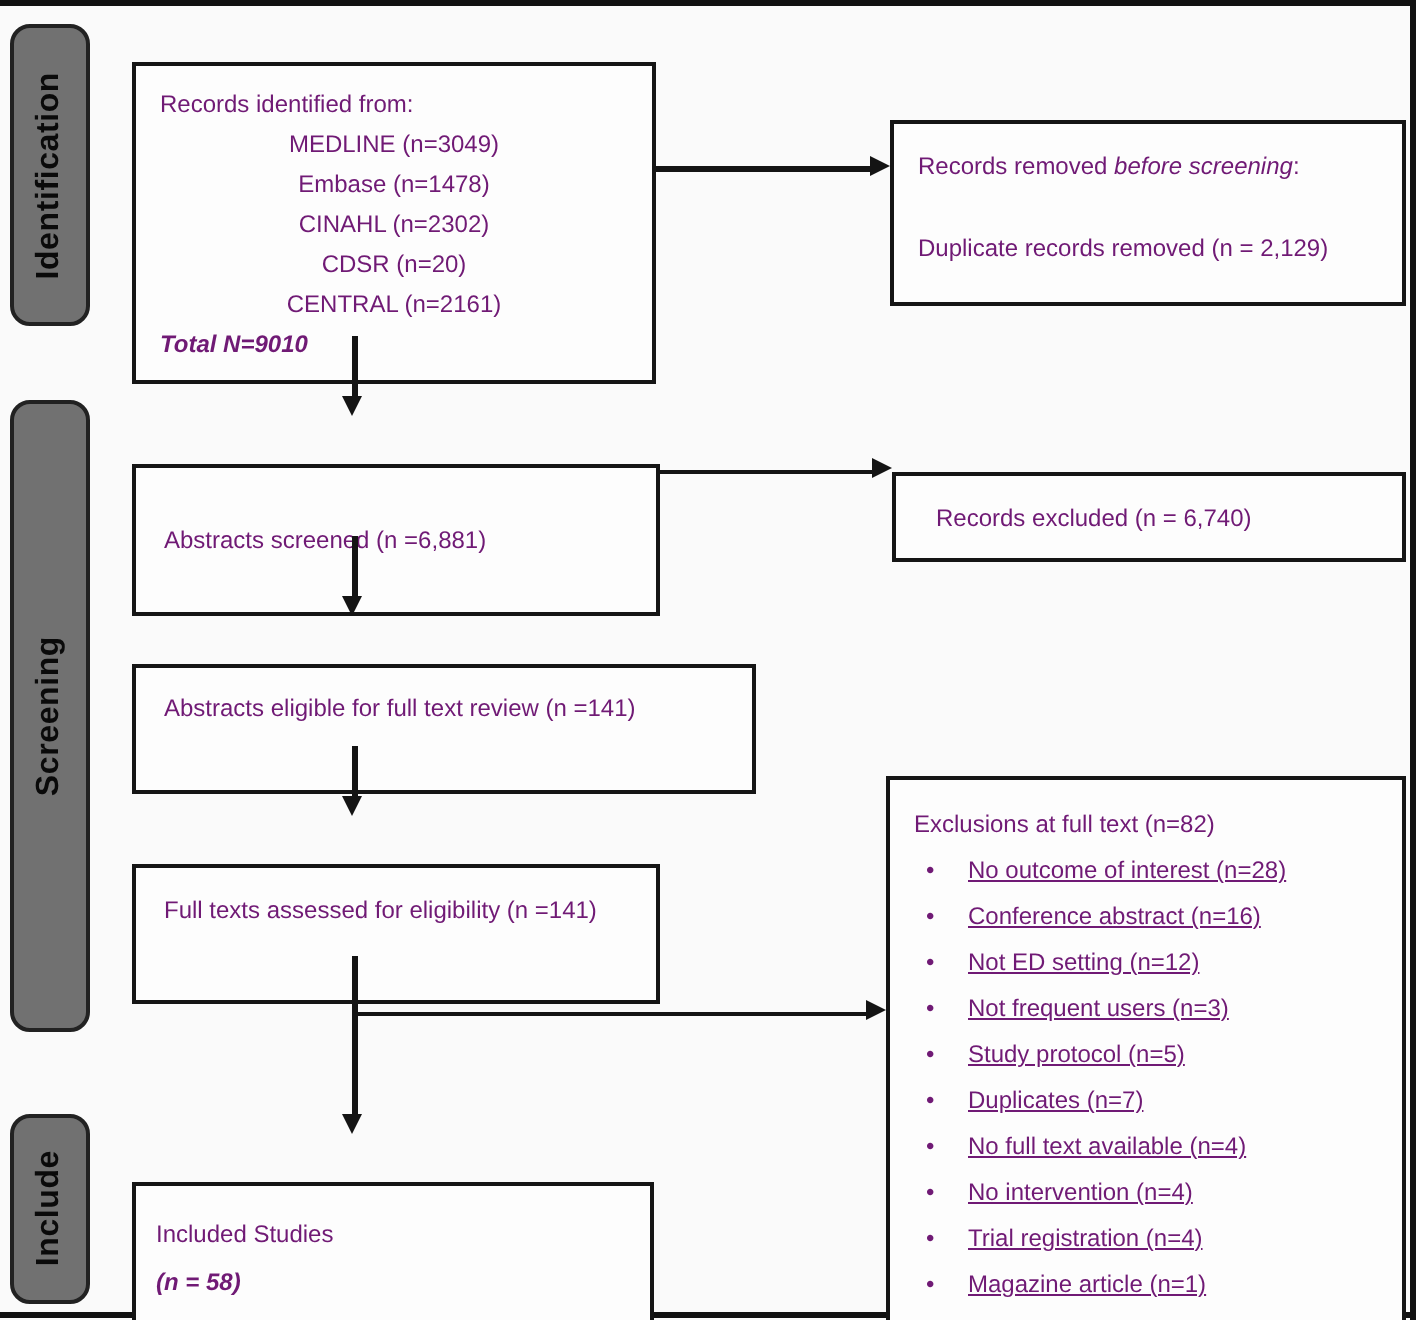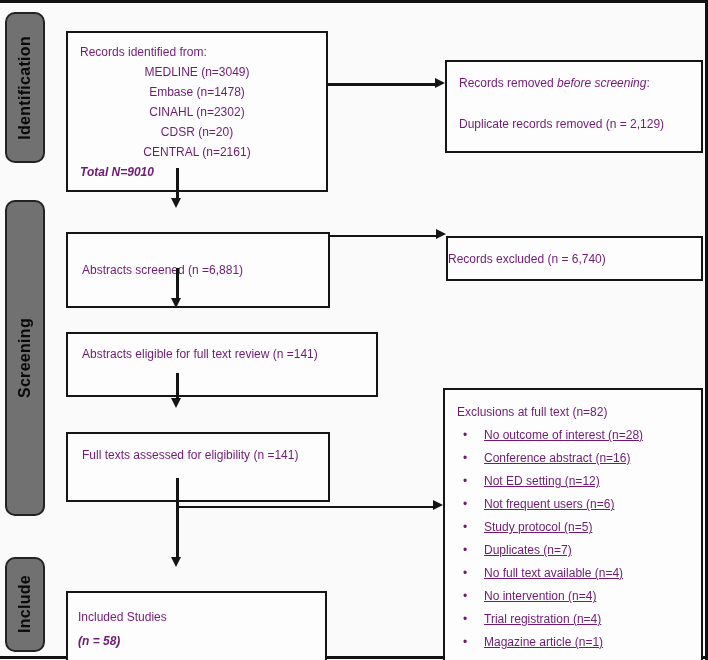--- a/index.html
+++ b/index.html
@@ -30,21 +30,21 @@
 
   .box {
     position:absolute; background:#fdfdfd;
     border:2.5px solid #151515; font-size:12px; color:#701a75;margin-top:24px;
   }
   .box-a { left:66px;  top:7px;   width:262px; height:161px; padding:9px 12px; line-height:20px; }
   .box-a .center-col { text-align:center; }
   .box-b { left:445px; top:36px;  width:258px; height:93px;  padding:11px 12px; line-height:20px; }
   .box-b .gap { height:21px; }
   .box-c { left:66px;  top:208px; width:264px; height:76px;  display:flex; align-items:center; padding-left:14px; }
-  .box-d { left:446px; top:212px; width:257px; height:45px;  display:flex; align-items:center; padding-left:0; }
+  .box-d { left:446px; top:212px; width:257px; height:45px;  display:flex; align-items:center; padding-left:20px; }
   .box-e { left:66px;  top:308px; width:312px; height:65px;  padding:8px 14px; line-height:25px; }
   .box-f { left:66px;  top:408px; width:264px; height:70px;  padding:9px 14px; line-height:25px; }
   .box-g { left:443px; top:364px; width:260px; height:324px; padding:11px 6px 0 12px; line-height:23px; }
   .box-h { left:66px;  top:567px; width:261px; height:76px;  display:flex; flex-direction:column; justify-content:center; padding-left:10px; line-height:24px; }
 
   .bold { font-weight:bold;font-style:italic; }
   .ital { font-style:italic; }
 
   .bullet-row { display:flex; }
   .bullet-dot { flex:0 0 27px; padding-left:6px; }
@@ -120,21 +120,21 @@
     <div class="bullet-row">
         <span class="bullet-dot">•</span>
         <span class="bullet-txt">Conference abstract (n=16)</span>
       </div>
     <div class="bullet-row">
         <span class="bullet-dot">•</span>
         <span class="bullet-txt">Not ED setting (n=12)</span>
       </div>
     <div class="bullet-row">
         <span class="bullet-dot">•</span>
-        <span class="bullet-txt">Not frequent users (n=6)</span>
+        <span class="bullet-txt">Not frequent users (n=3)</span>
       </div>
     <div class="bullet-row">
         <span class="bullet-dot">•</span>
         <span class="bullet-txt">Study protocol (n=5)</span>
       </div>
     <div class="bullet-row">
         <span class="bullet-dot">•</span>
         <span class="bullet-txt">Duplicates (n=7)</span>
       </div>
     <div class="bullet-row">

